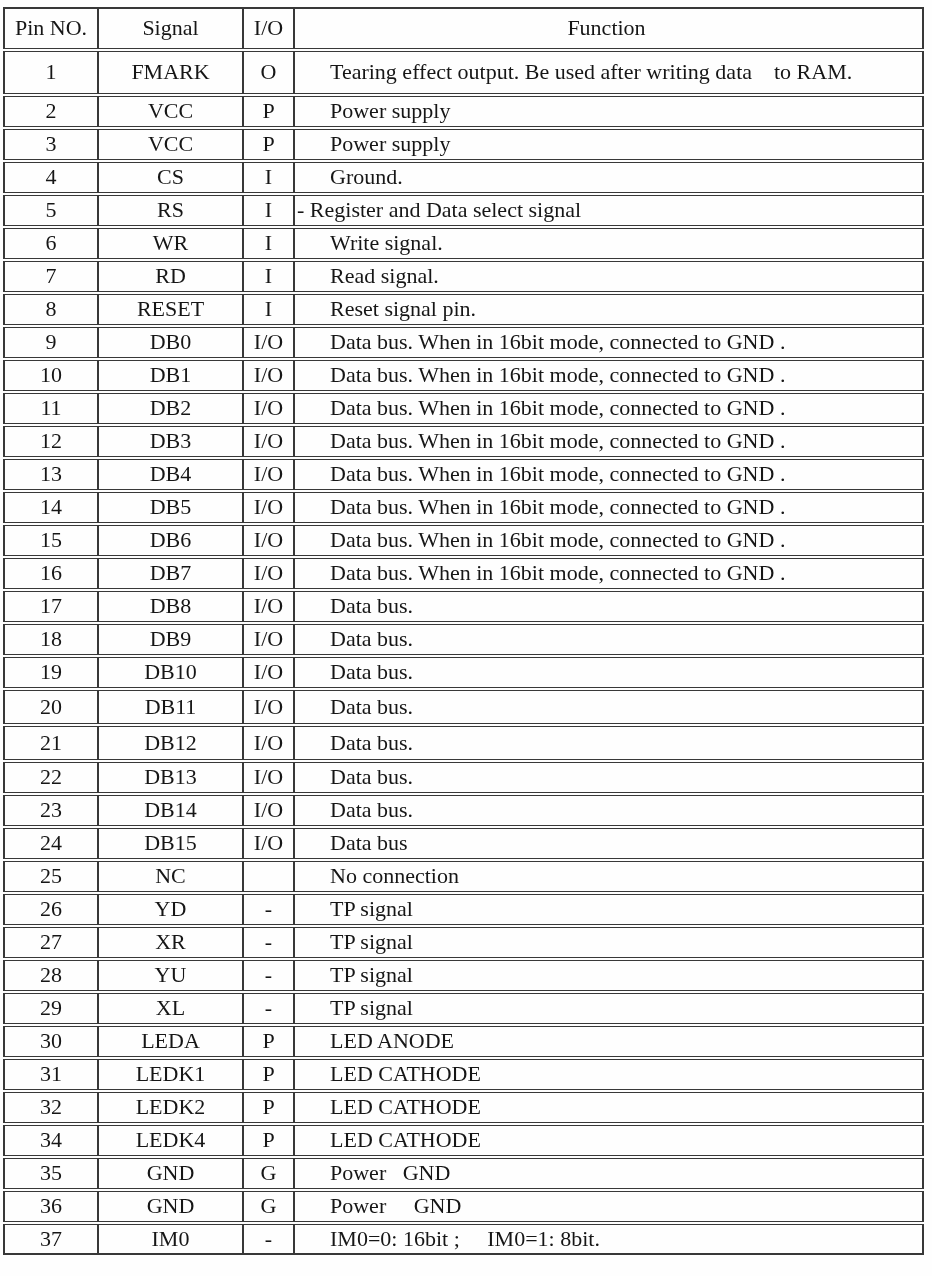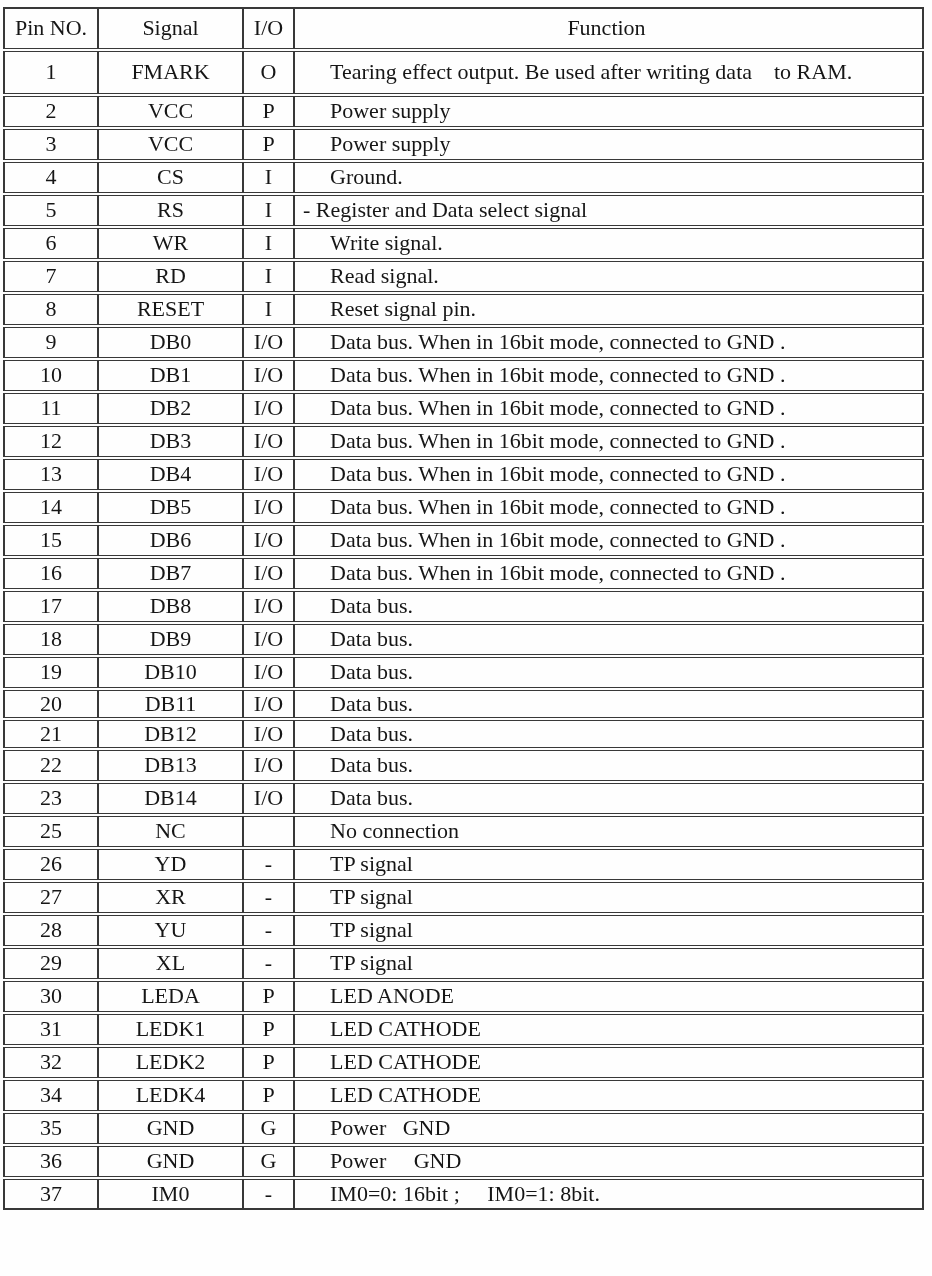--- a/index.html
+++ b/index.html
@@ -31,32 +31,32 @@
     background: #fefefe;
   }
   th:first-child, td:first-child { border-left-width: 2px; }
   th:last-child, td:last-child { border-right-width: 2px; }
   thead th { border-top-width: 2px; }
   tbody tr:last-child td { border-bottom-width: 2px; }
 
   thead tr { height: 42px; }
   tbody tr { height: 31px; }
   tbody tr:first-child { height: 43px; }
-  tbody tr:nth-child(20), tbody tr:nth-child(21) { height: 28px; }
+  tbody tr:nth-child(20), tbody tr:nth-child(21) { height: 34px; }
 
   .c-pin { width: 92px; }
   .c-sig { width: 143px; }
   .c-io  { width: 49px; }
   .c-fn  {
     text-align: left;
     padding-left: 35px;
     padding-right: 4px;
     white-space: pre-wrap;
   }
-  td.c-fn.flush { padding-left: 8px; }
+  td.c-fn.flush { padding-left: 2px; }
 </style>
 </head>
 <body>
 
 <div class="page">
   <table class="pin-table">
     <thead>
       <tr>
         <th class="c-pin">Pin NO.</th>
         <th class="c-sig">Signal</th>
@@ -197,20 +197,26 @@
     <td class="c-io">I/O</td>
     <td class="c-fn">Data bus.</td>
   </tr>
         <tr>
     <td class="c-pin">23</td>
     <td class="c-sig">DB14</td>
     <td class="c-io">I/O</td>
     <td class="c-fn">Data bus.</td>
   </tr>
         <tr>
+    <td class="c-pin">24</td>
+    <td class="c-sig">DB15</td>
+    <td class="c-io">I/O</td>
+    <td class="c-fn">Data bus</td>
+  </tr>
+        <tr>
     <td class="c-pin">25</td>
     <td class="c-sig">NC</td>
     <td class="c-io"></td>
     <td class="c-fn">No connection</td>
   </tr>
         <tr>
     <td class="c-pin">26</td>
     <td class="c-sig">YD</td>
     <td class="c-io">-</td>
     <td class="c-fn">TP signal</td>

